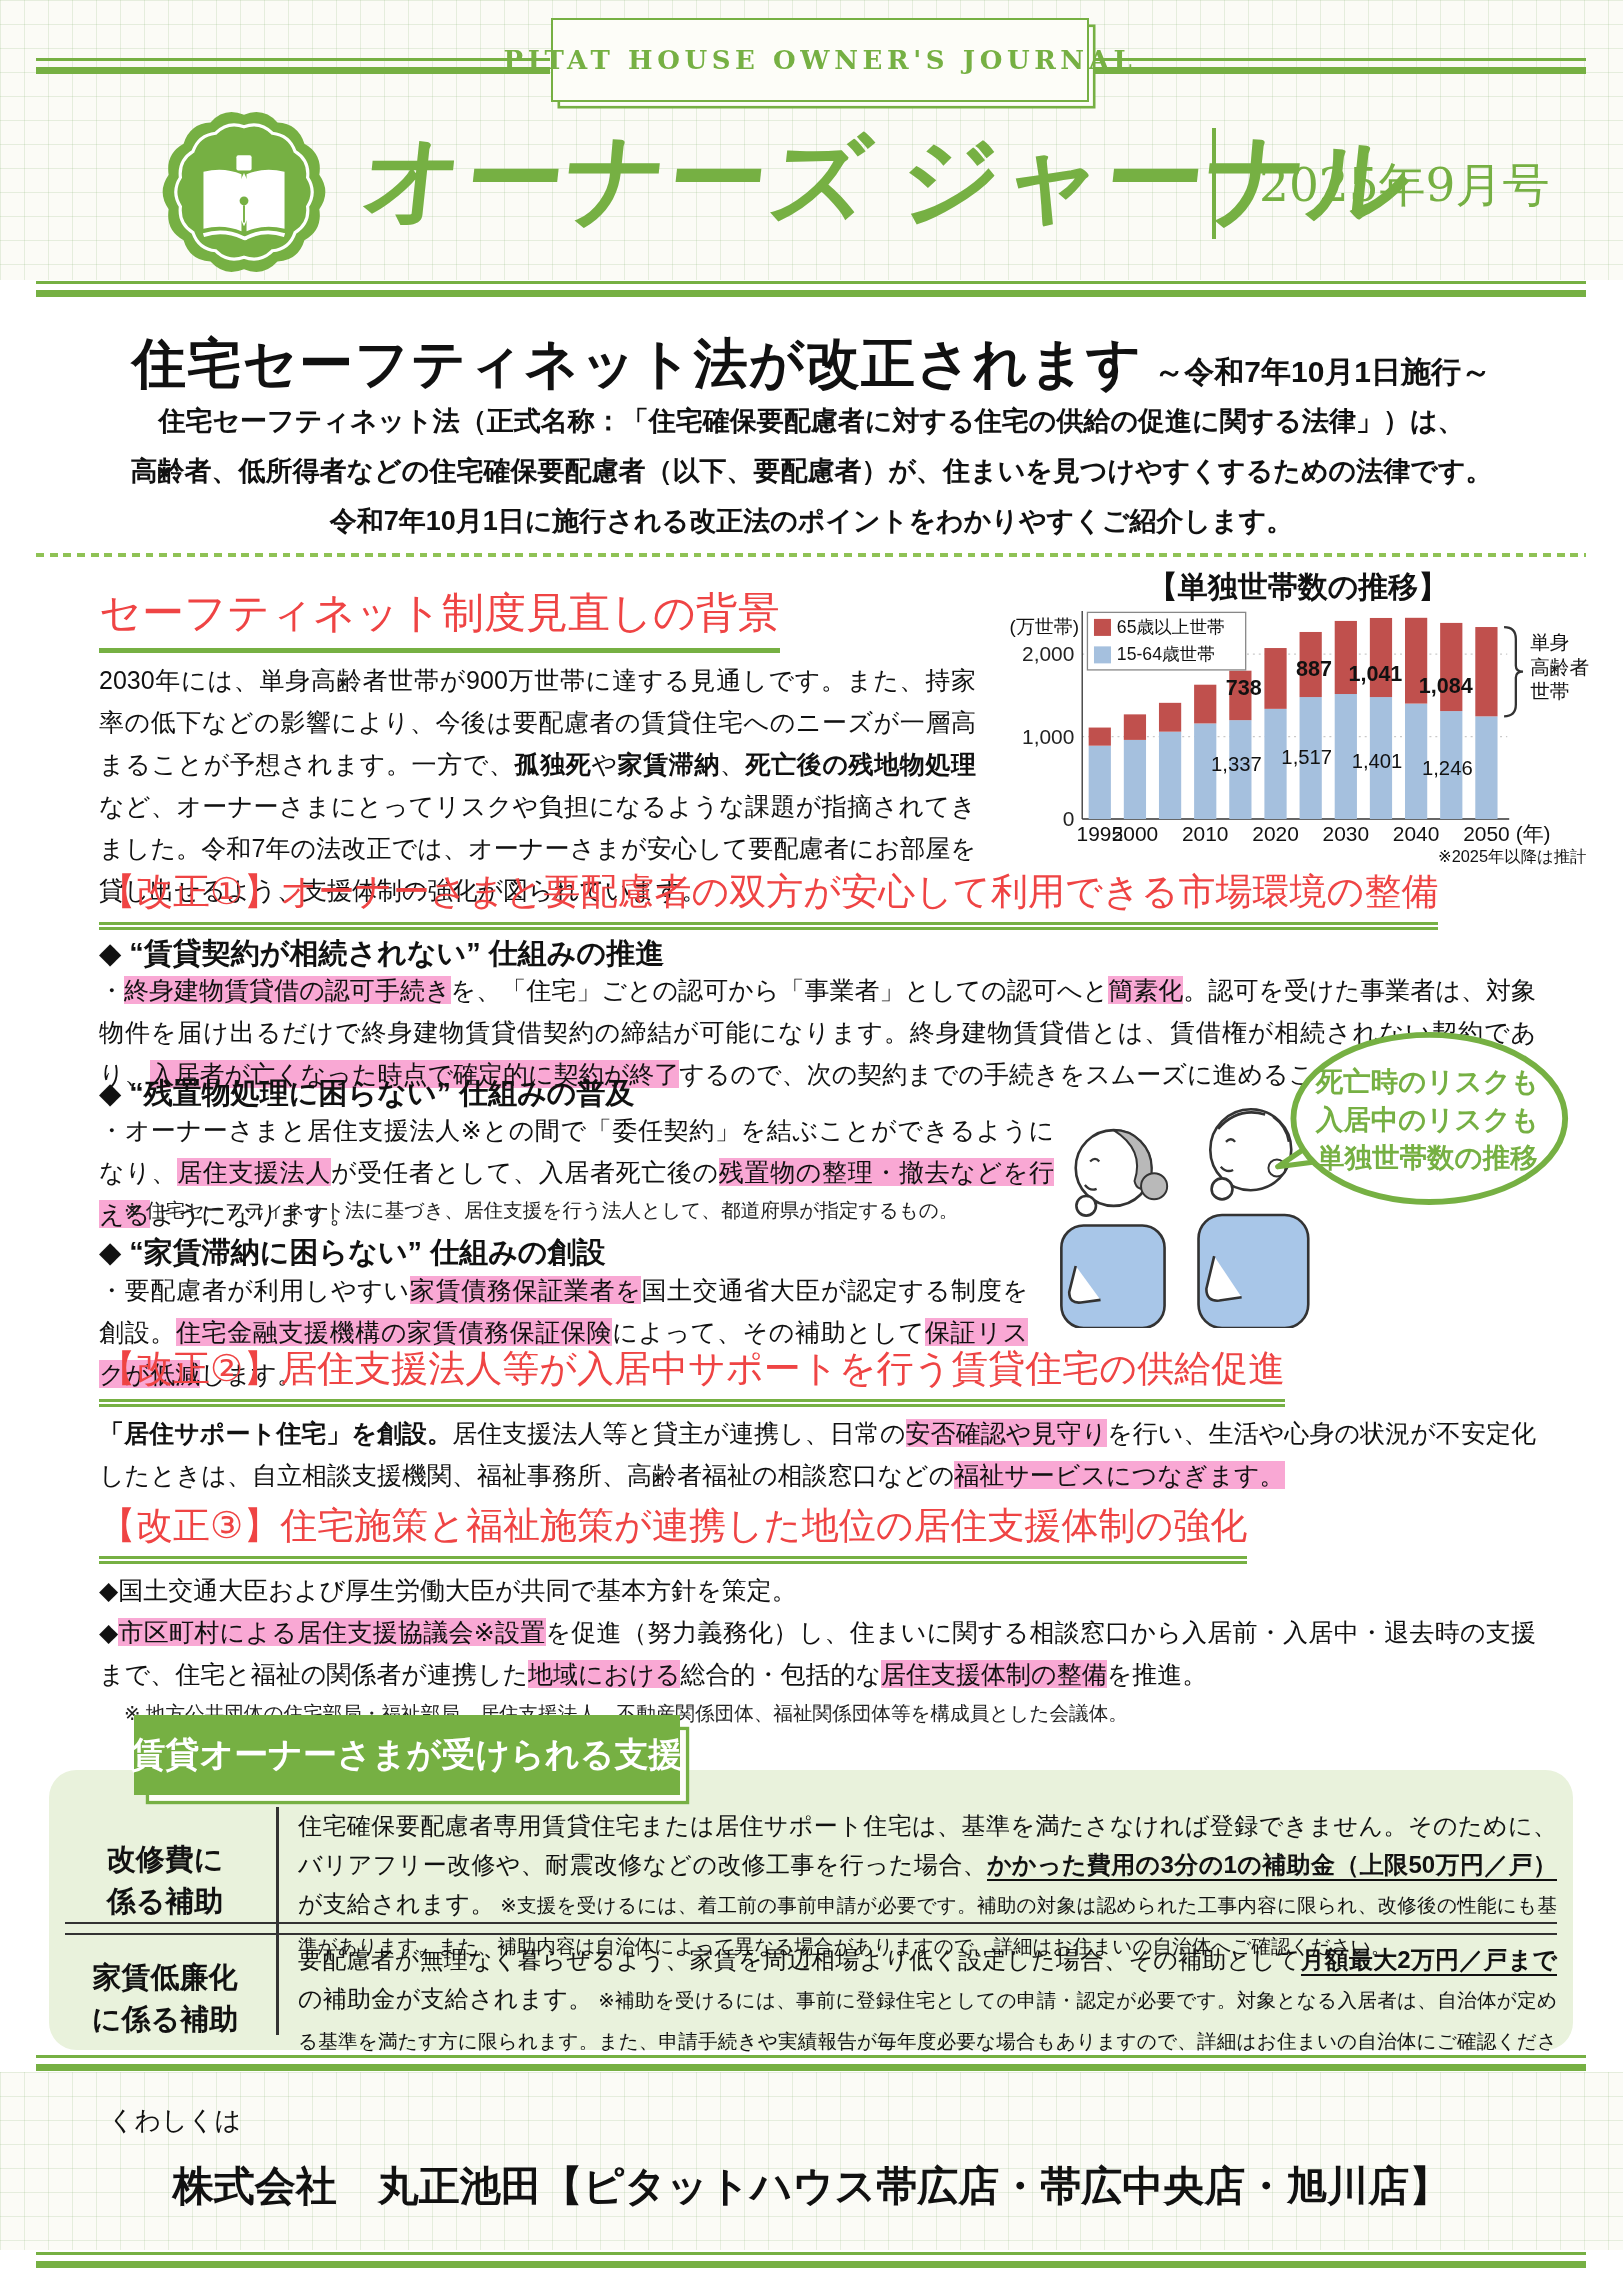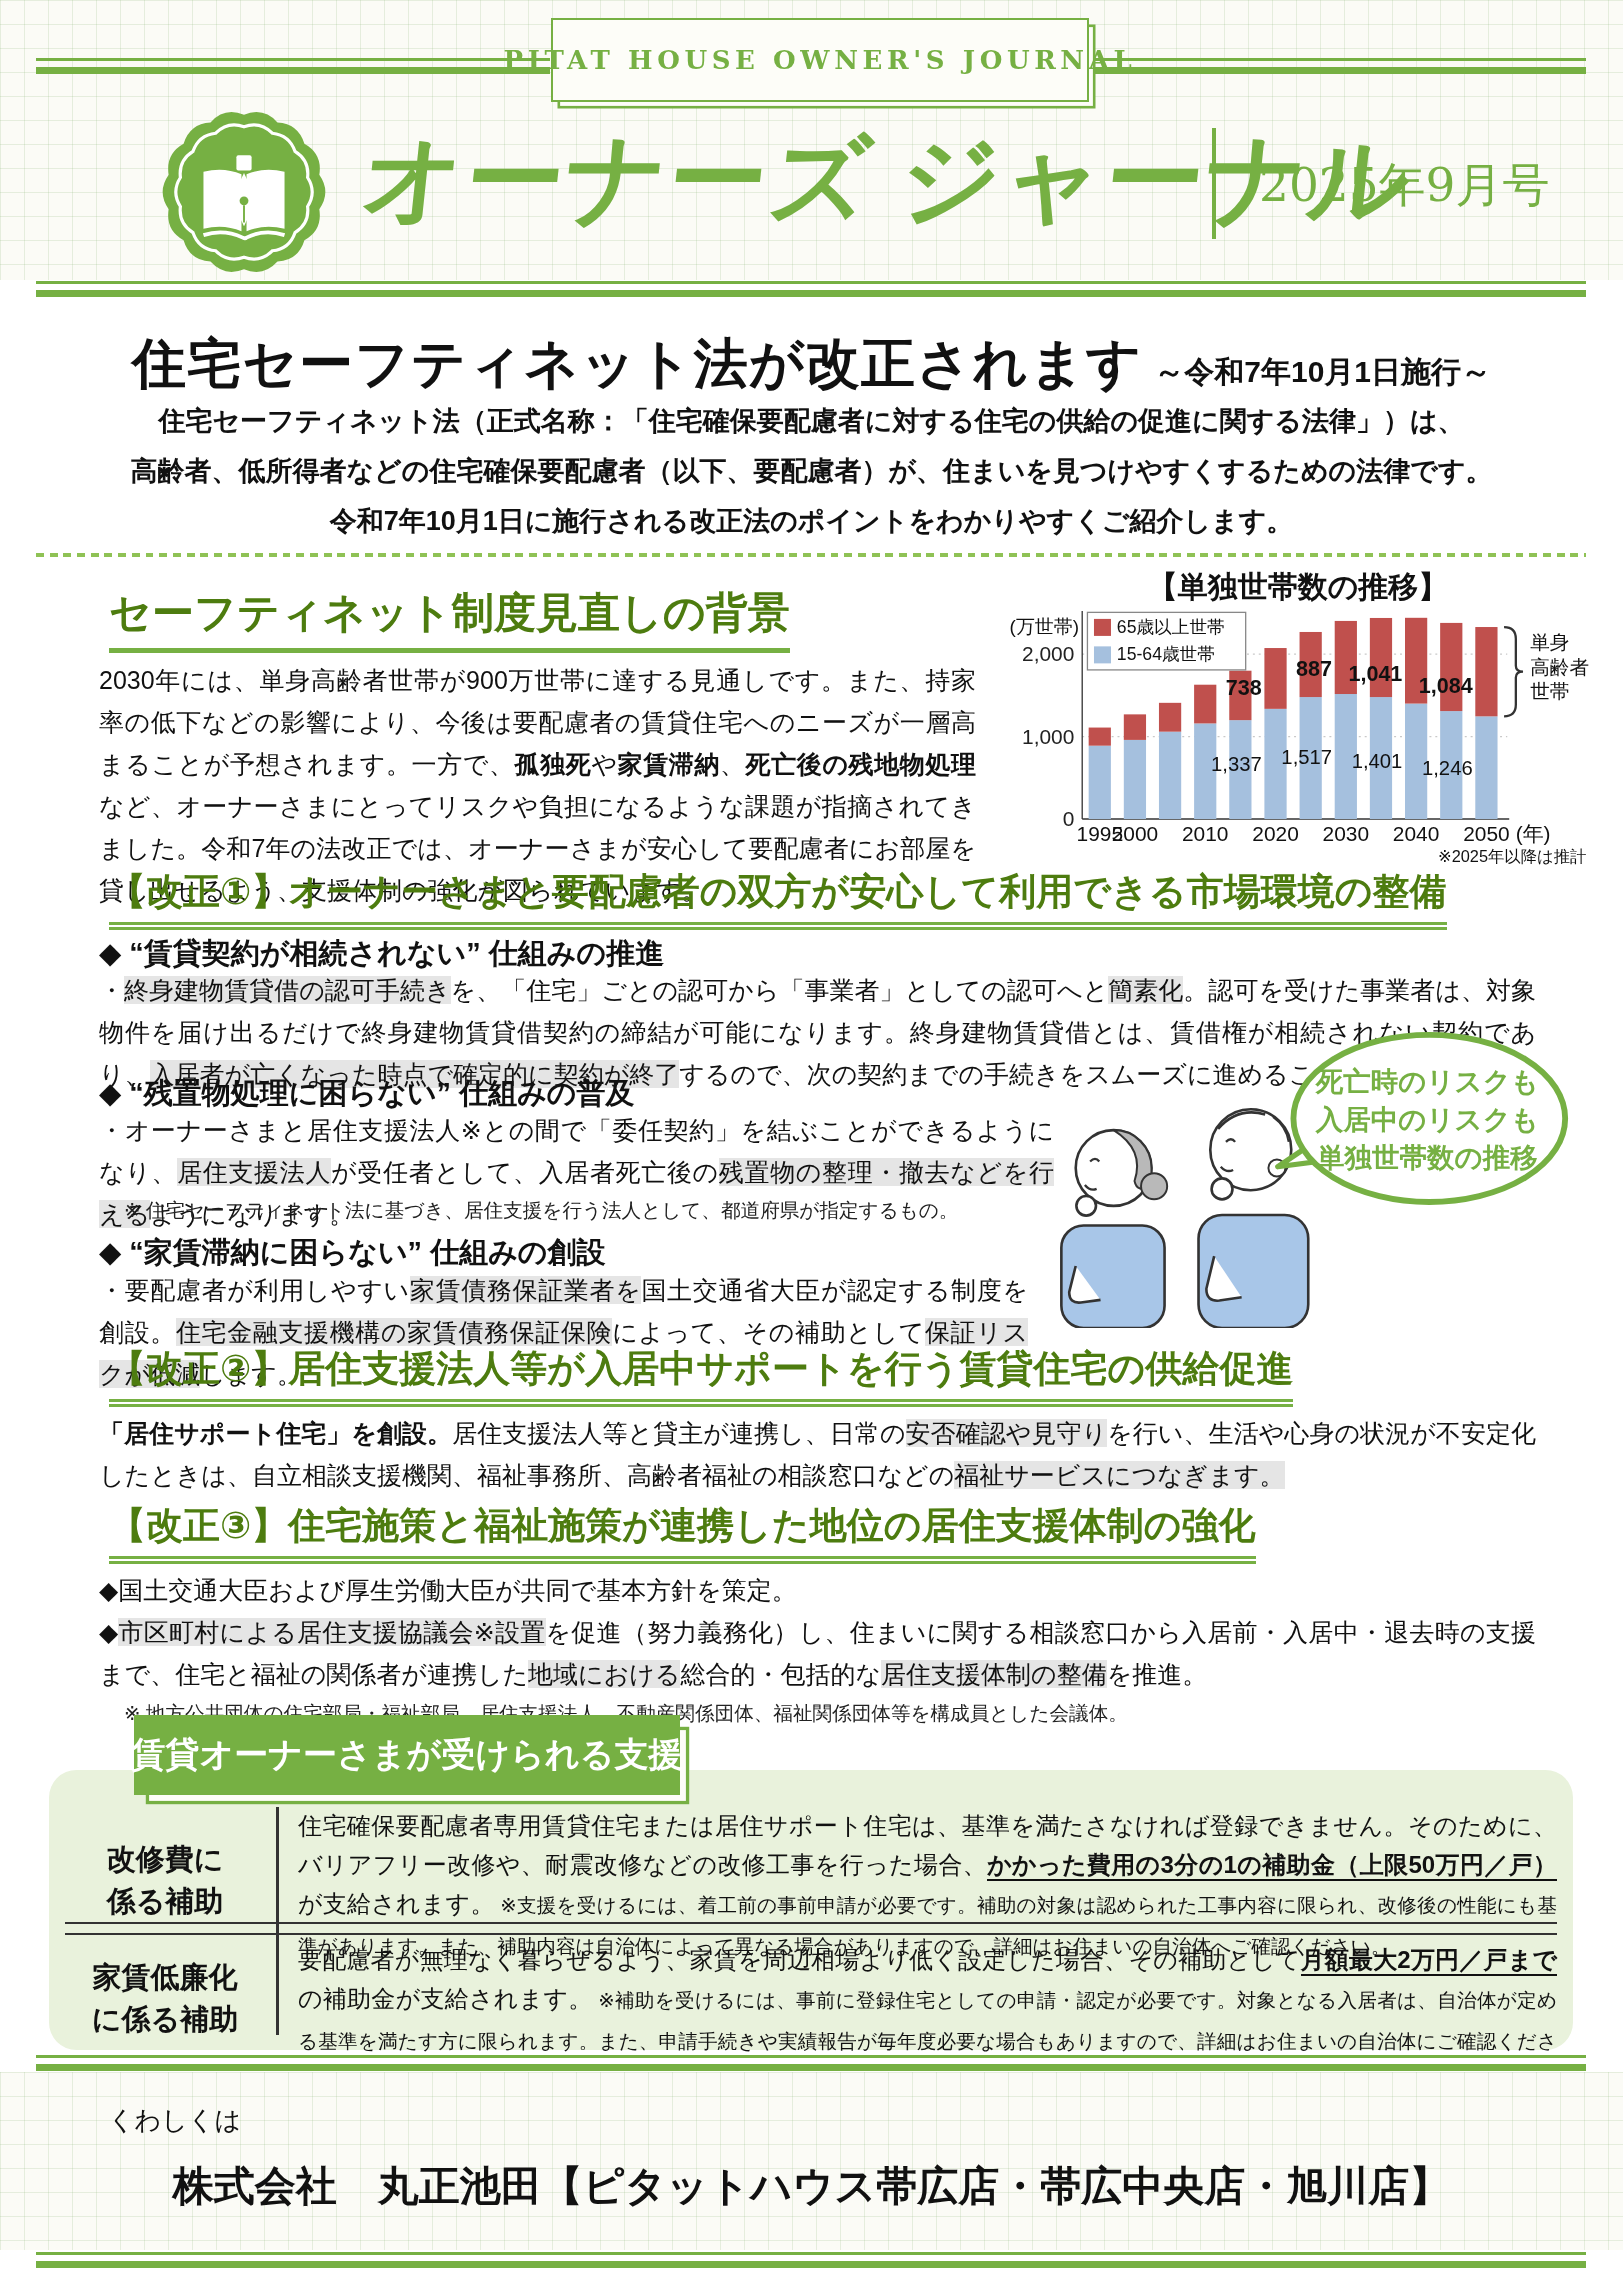--- a/index.html
+++ b/index.html
@@ -20,28 +20,28 @@
   .brand-title{font-size:99px;font-weight:bold;color:#76b043;transform:skewX(-6deg);white-space:nowrap;letter-spacing:1.3px;}
   .issue-divider{width:3.9px;background:#76b043;}
   .issue{font-family:"DejaVu Serif","Liberation Serif",serif;color:#76b043;font-size:47px;white-space:nowrap;}
   
   .main-title{width:100%;text-align:center;white-space:nowrap;margin-top:13px;}
   .main-title .big{font-size:54px;font-weight:900;letter-spacing:1.3px;}
   .main-title .sub{font-size:30px;font-weight:bold;margin-left:11.8px;}
   .intro{width:100%;text-align:center;font-size:27px;font-weight:bold;line-height:50px;}
   .dash-sep{height:3.9px;background:repeating-linear-gradient(90deg,#8fc255 0 7.9px,transparent 7.9px 13.7px);}
   
-  .sec-head{color:#4d7c0f;font-weight:bold;display:inline-block;margin-left:10px;}
+  .sec-head{color:#ef4444;font-weight:normal;display:inline-block;}
   .bg-head{font-size:42px;border-bottom:5.9px solid #76b043;padding-bottom:6.5px;}
   .kaisei-head{font-size:37px;border-bottom:8.5px double #76b043;padding-bottom:5.2px;white-space:nowrap;}
   .body-txt{font-size:25px;line-height:42px;text-align:justify;}
   .sub-head{font-size:29px;font-weight:bold;white-space:nowrap;}
   .note-txt{font-size:19.6px;color:#222;}
   .rt-b{font-weight:bold;}
-  .rt-hl{background:#e5e5e5;}
+  .rt-hl{background:#f9a8d4;}
   .rt-u{border-bottom:2.6px solid #111;padding-bottom:1.3px;}
   .rt-sm{font-size:19.6px;}
   
   .chart-title{font-size:30px;font-weight:bold;text-align:center;}
   
   .bubble-text{position:absolute;width:100%;text-align:center;color:#76b043;font-weight:bold;font-size:27.5px;line-height:38px;}
   
   .panel{background:#e9f2dc;border-radius:27.5px;}
   .banner{background:#76b043;display:flex;align-items:center;justify-content:center;
     box-shadow:10.5px 10.5px 0 -4.6px #fdfdf8,10.5px 10.5px 0 -1.3px #76b043;}

